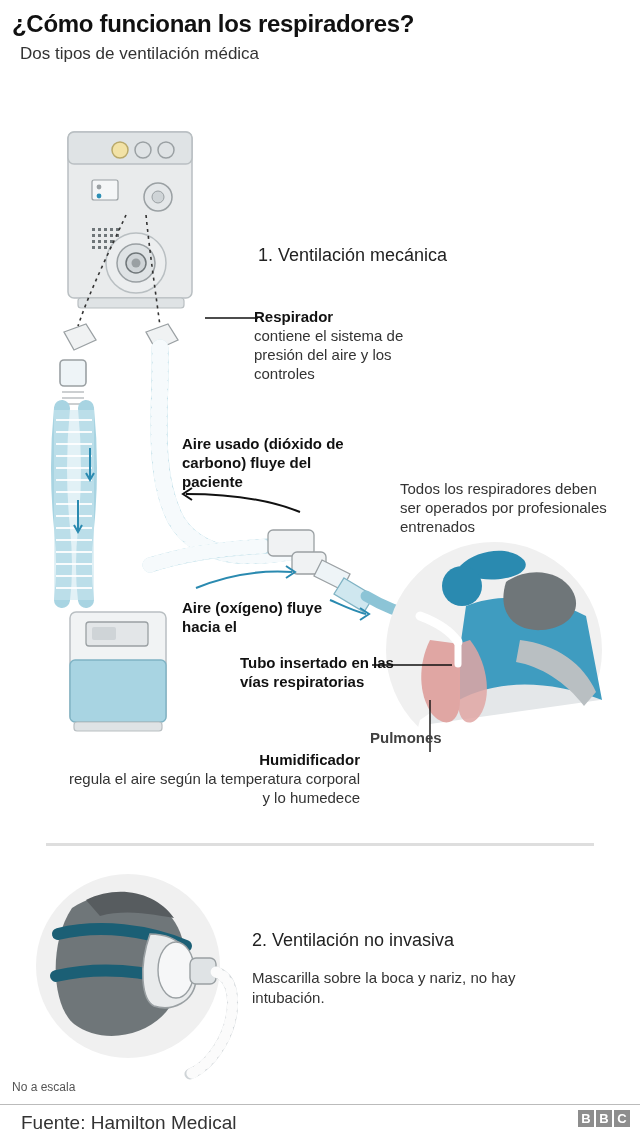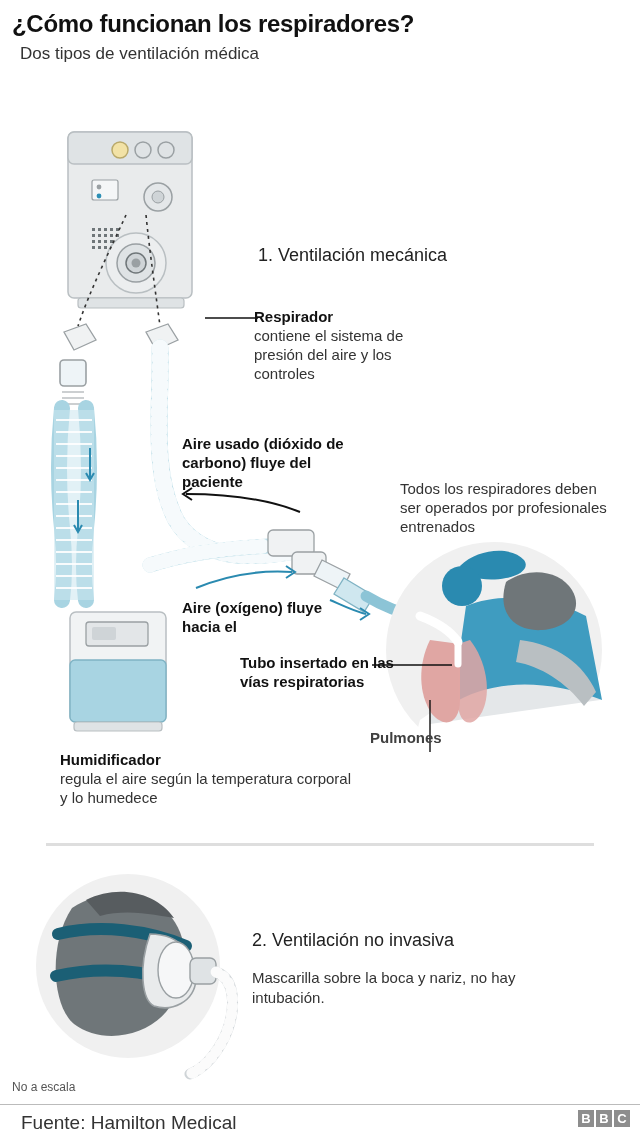--- a/index.html
+++ b/index.html
@@ -72,21 +72,21 @@
   }
   .ann b {
     color: #111111;
   }
   .ann-respirador { left: 254px; top: 307px; width: 200px; }
   .ann-aireusado  { left: 182px; top: 434px; width: 190px; font-weight: bold; color:#111; }
   .ann-todos      { left: 400px; top: 479px; width: 220px; }
   .ann-aireox     { left: 182px; top: 598px; width: 170px; font-weight: bold; color:#111; }
   .ann-tubo       { left: 240px; top: 653px; width: 180px; font-weight: bold; color:#111; }
   .ann-pulmones   { left: 370px; top: 728px; width: 140px; font-weight: bold; color:#404040; }
-  .ann-humid      { left: 60px;  top: 750px; width: 300px; }
+  .ann-humid      { left: 60px;  top: 750px; width: 300px; text-align: right; }
   .noscale {
     position: absolute;
     left: 12px;
     top: 1080px;
     font-size: 12px;
     color: #555555;
   }
   
   .divider {
     position: absolute;

